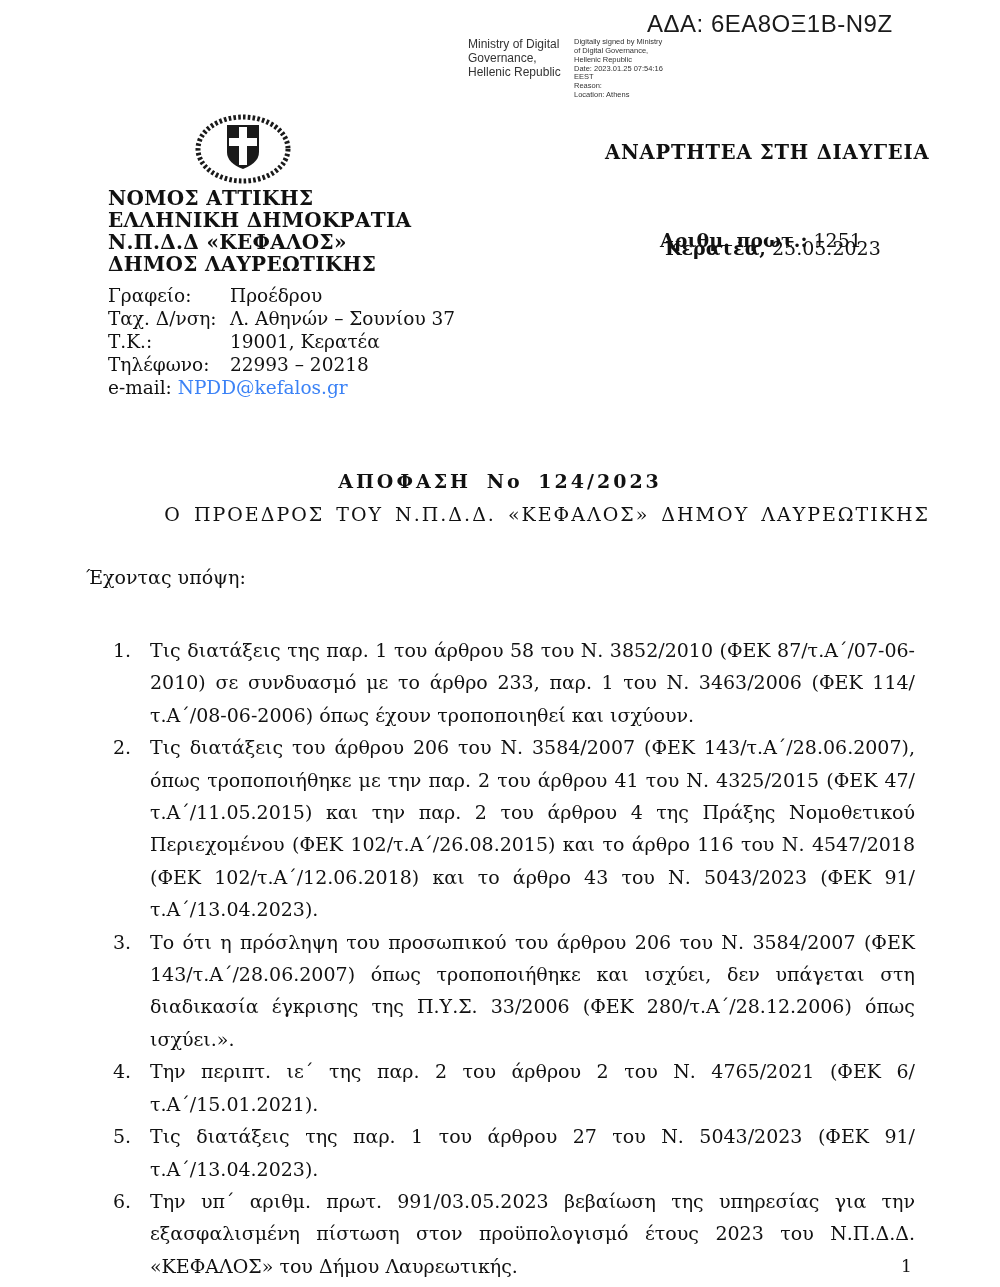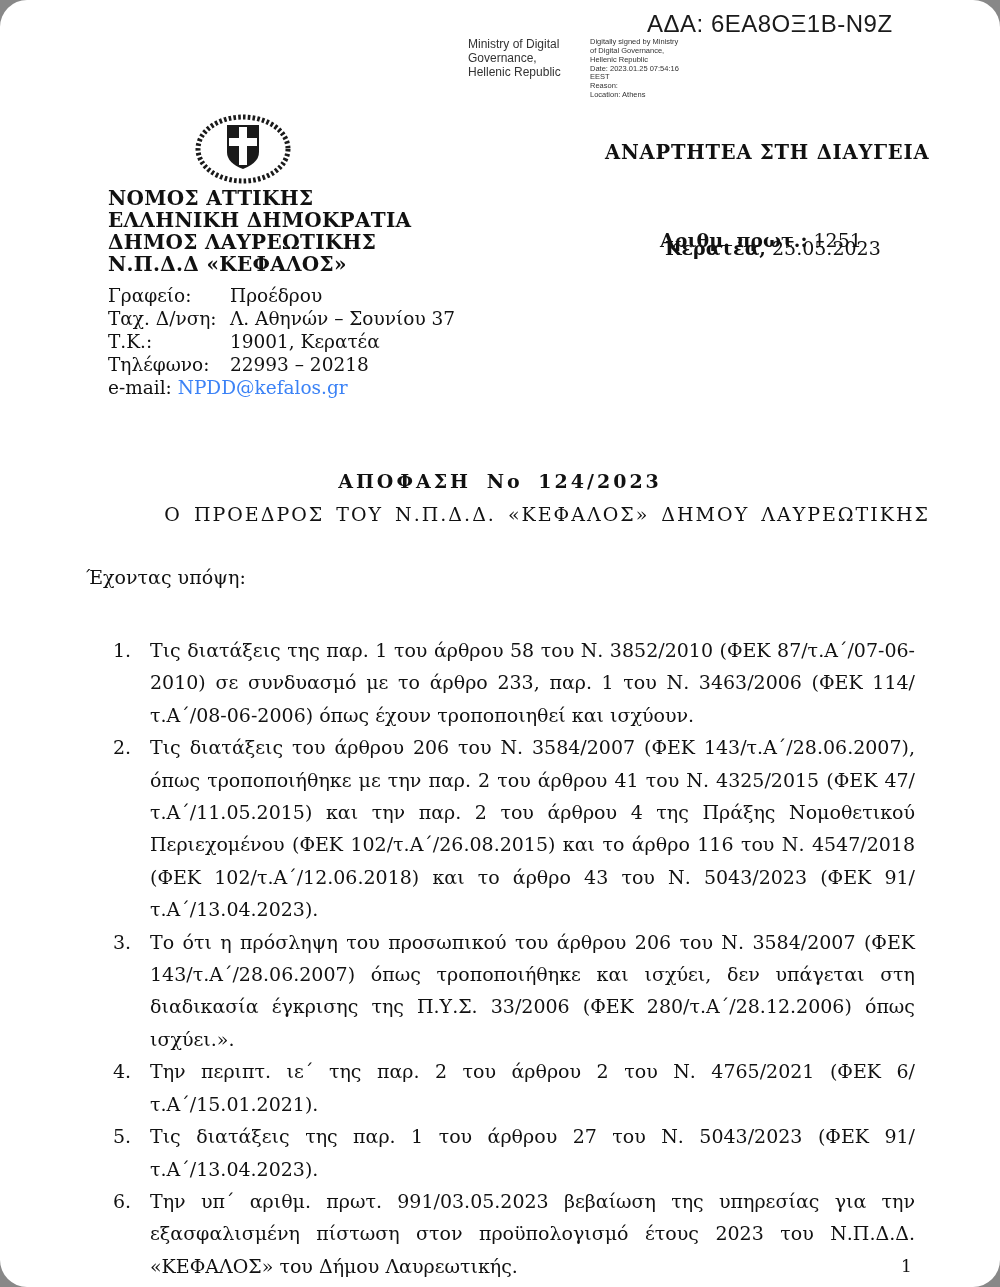--- a/index.html
+++ b/index.html
@@ -5,32 +5,31 @@
   html,body { margin:0; padding:0; background:#888; }
   .page {
     position: relative;
     width: 1000px;
     height: 1287px;
     margin: 0 auto;
     background: #ffffff;
     font-family: "DejaVu Serif", serif;
     color: #111;
     overflow: hidden;
-    border-radius: 27px;
   }
 
   
   .ada {
     position: absolute; left: 647px; top: 10px;
     font-family: "Liberation Sans", sans-serif;
     font-size: 24px; letter-spacing: 0.5px; color:#1a1a1a;
   }
 
   
-  .sig { position: absolute; left: 468px; top: 38px; display: flex; gap: 24px;
+  .sig { position: absolute; left: 468px; top: 38px; display: flex; gap: 8px;
          font-family: "Liberation Sans", sans-serif; color:#333; }
   .sig-signer { font-size: 12px; line-height: 1.15; white-space: pre-line; width: 98px; }
   .sig-details { font-size: 7.5px; line-height: 1.18; white-space: pre-line; width: 105px; }
 
   
   .letterhead { position: absolute; left: 108px; top: 113px; width: 360px; }
   .emblem { display:block; width: 100px; height: 72px; margin-left: 85px; margin-bottom: 2px; }
   .org-line { font-weight: bold; font-size: 20px; line-height: 22px; letter-spacing: 0.3px; }
   .contact { margin-top: 9px; font-size: 18.5px; line-height: 23px; }
   .contact-row { display: flex; }
@@ -83,22 +82,22 @@
 
   <div class="letterhead">
     <svg class="emblem" viewBox="0 0 100 72" xmlns="http://www.w3.org/2000/svg" aria-hidden="true">
       <ellipse cx="50" cy="36" rx="45" ry="32" fill="none" stroke="#1a1a1a" stroke-width="5" stroke-dasharray="2.6 2.2"></ellipse>
       <path d="M34 12 h32 v27 q0 11 -16 17 q-16 -6 -16 -17 z" fill="#1a1a1a"></path>
       <rect x="46" y="14" width="8" height="38" fill="#ffffff"></rect>
       <rect x="36" y="25" width="28" height="8" fill="#ffffff"></rect>
     </svg>
     <div class="org-line">ΝΟΜΟΣ ΑΤΤΙΚΗΣ</div>
     <div class="org-line">ΕΛΛΗΝΙΚΗ ΔΗΜΟΚΡΑΤΙΑ</div>
+    <div class="org-line">Ν.Π.Δ.Δ «ΚΕΦΑΛΟΣ»</div>
     <div class="org-line">ΔΗΜΟΣ ΛΑΥΡΕΩΤΙΚΗΣ</div>
-    <div class="org-line">Ν.Π.Δ.Δ «ΚΕΦΑΛΟΣ»</div>
 
     <div class="contact">
       <div class="contact-row">
         <span class="contact-label">Γραφείο:</span>
         <span class="contact-value">Προέδρου</span>
       </div>
       <div class="contact-row">
         <span class="contact-label">Ταχ. Δ/νση:</span>
         <span class="contact-value">Λ. Αθηνών – Σουνίου 37</span>
       </div>

